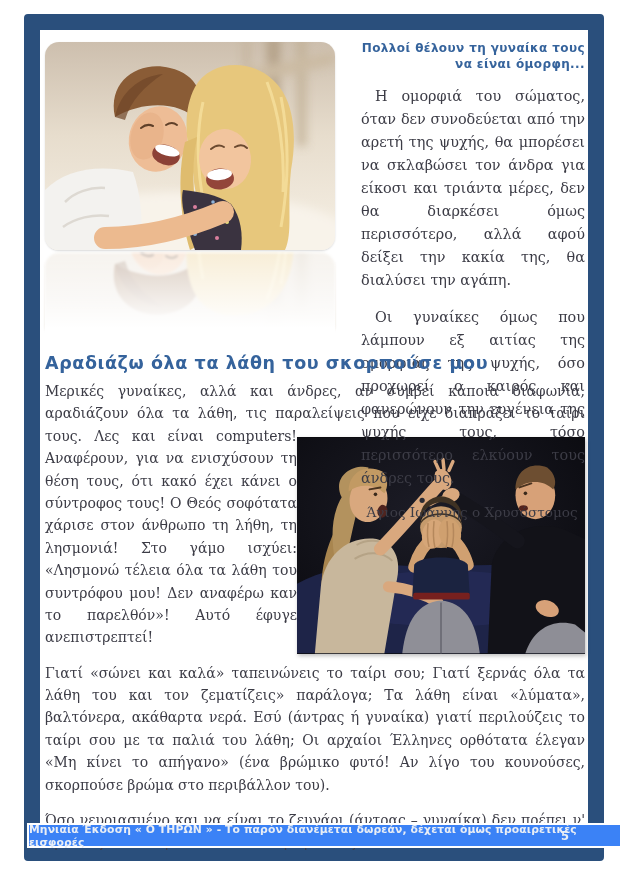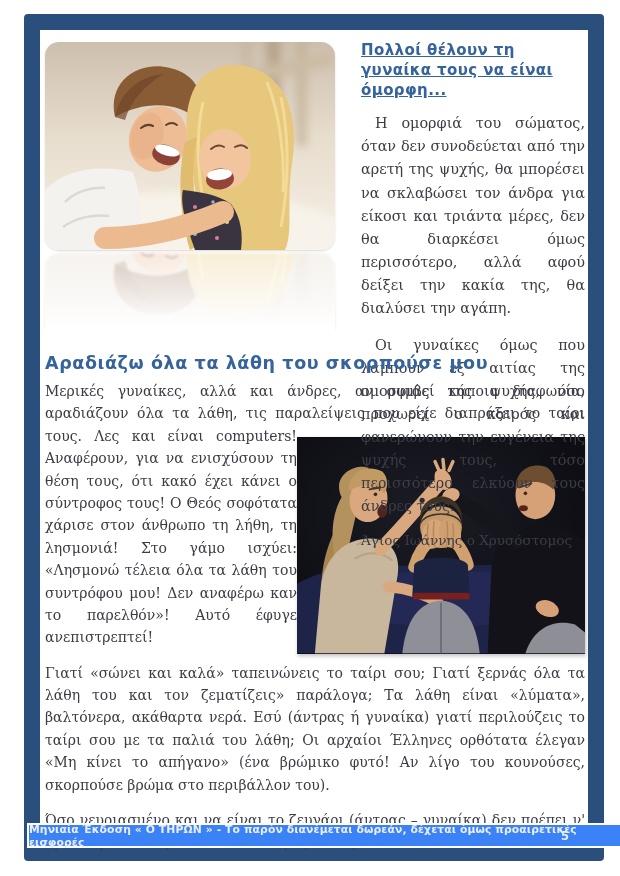--- a/index.html
+++ b/index.html
@@ -28,29 +28,29 @@
     border-radius:14px;opacity:.45;filter:blur(1px);
   }
   .reflection svg{display:block;transform:scaleY(-1);margin-top:-122px;}
   .reflection-fade{
     position:absolute;left:0;top:216px;width:290px;height:88px;
     background:linear-gradient(to bottom, rgba(255,255,255,.35) 0%, #ffffff 85%);
   }
   .s1-right{flex:1;padding:4px 0 0 26px;}
   .h1{
     font-family:"DejaVu Sans", sans-serif;font-weight:bold;
-    color:#35639c;font-size:15px;line-height:1.32;letter-spacing:.4px;
-    text-align:left;margin:0 0 12px 0;text-decoration:underline;
+    color:#35639c;font-size:12px;line-height:1.32;letter-spacing:.4px;
+    text-align:right;margin:0 0 12px 0;
   }
   .s1-right p{
     font-size:14.4px;line-height:1.6;text-align:justify;
     text-indent:14px;margin:0 0 14px 0;
   }
   .attribution{
-    text-align:left;font-size:13.6px;padding-right:2px;margin-top:2px;
+    text-align:center;font-size:13.6px;padding-right:2px;margin-top:2px;
   }
   
   .h2{
     font-family:"DejaVu Sans", sans-serif;font-weight:bold;
     color:#35639c;font-size:17.5px;letter-spacing:.6px;
     margin:8px 0 7px 0;
   }
   .s2-body{font-size:14px;line-height:1.6;text-align:justify;}
   .s2-body p{margin:0 0 13px 0;}
   .photo2-float{

